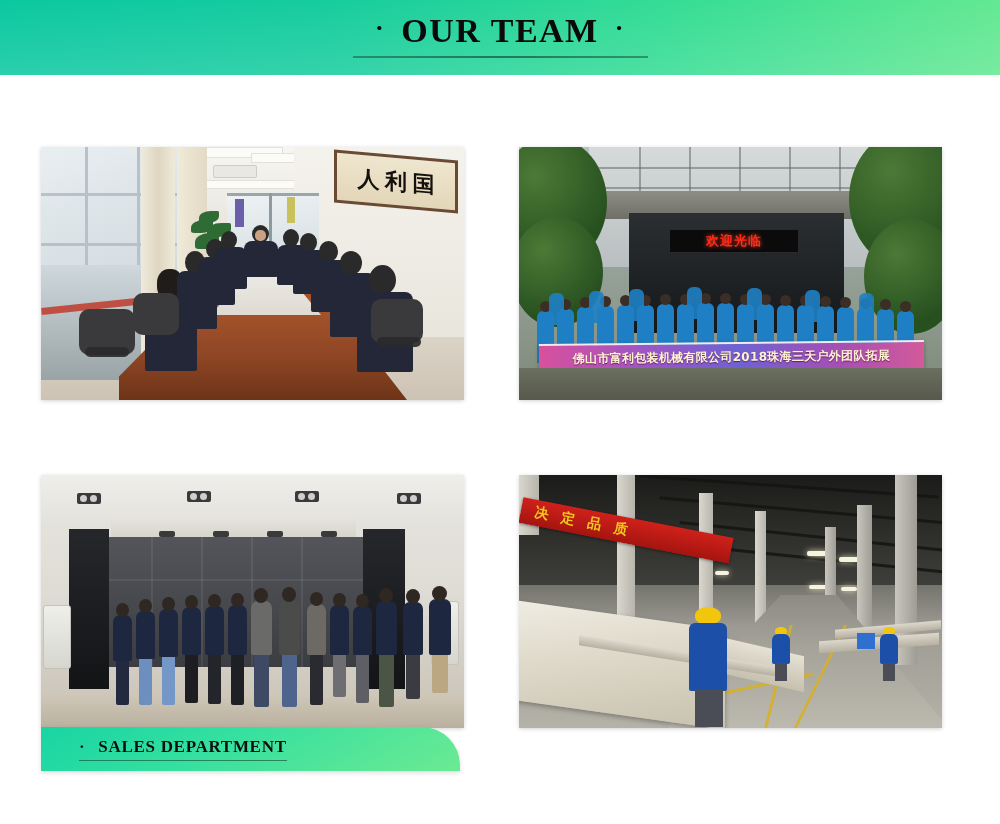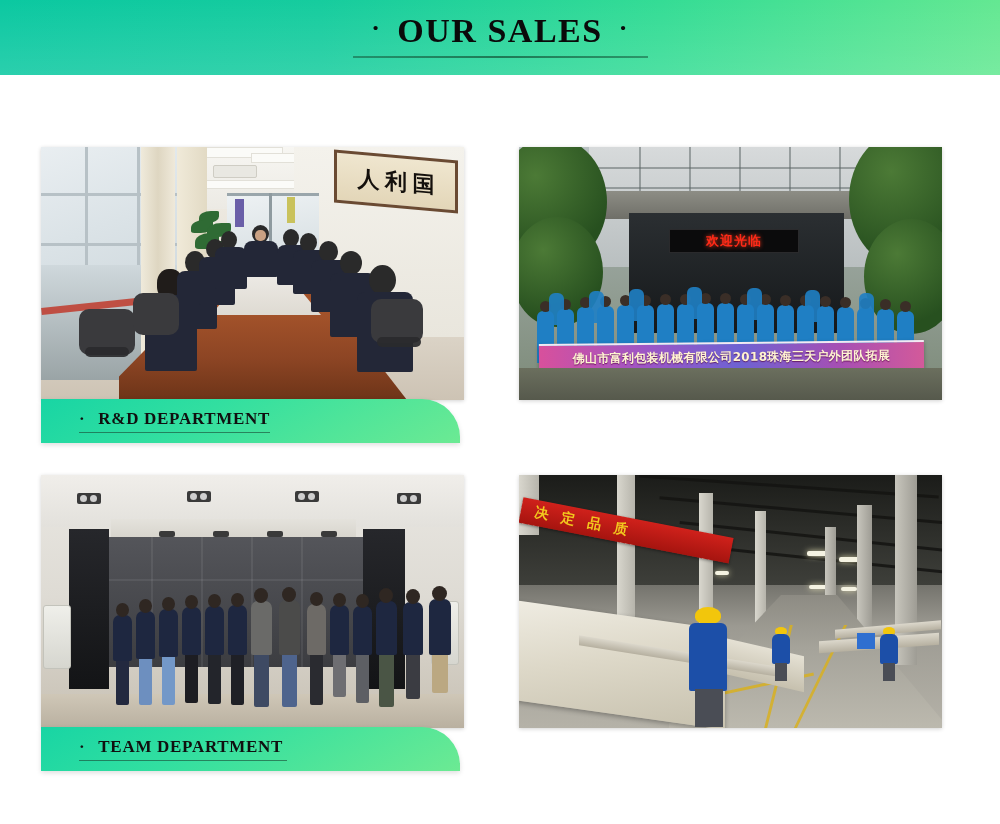--- a/index.html
+++ b/index.html
@@ -215,21 +215,21 @@
   .p4 .lamp{position:absolute;background:#f5f3e2;border-radius:2px;box-shadow:0 0 6px rgba(255,250,200,.8);}
 </style>
 </head>
 <body>
 
 <div class="header-band">
   <div class="header-inner">
     <div class="header-title-wrap">
       <div class="header-title">
         <span class="dot">·</span>
-        <span>OUR SALES</span>
+        <span>OUR TEAM</span>
         <span class="dot">·</span>
       </div>
       <div class="header-rule"></div>
     </div>
   </div>
 </div>
 
 <div class="grid">
 
   <div class="card r1c1">
@@ -317,29 +317,20 @@
         <div class="body" style="left:-2px;top:27px;width:56px;height:80px;"></div>
       </div>
 
       <div class="chairback" style="left:38px;top:162px;width:56px;height:46px;"></div>
       <div class="chair" style="left:44px;top:200px;width:44px;height:10px;"></div>
       <div class="chairback" style="left:92px;top:146px;width:46px;height:42px;"></div>
       <div class="chairback" style="left:330px;top:152px;width:52px;height:44px;"></div>
       <div class="chair" style="left:336px;top:190px;width:44px;height:10px;"></div>
     </div>
 
-    <div class="label-bar">
-      <div class="label-text-wrap">
-        <div class="label-text">
-          <span>·</span>
-          <span style="display:inline-block;width:8px;"></span><span>R&amp;D DEPARTMENT</span>
-        </div>
-        <div class="label-rule" style="width: 191px;"></div>
-      </div>
-    </div>
   </div>
 
   <div class="card r1c2">
     <div class="photo p2">
       <div class="facade"></div>
       <div class="facgrid" style="left:70px;top:20px;width:300px;height:2px;"></div>
       <div class="facgrid" style="left:70px;top:40px;width:300px;height:2px;"></div>
       <div class="facgrid" style="left:120px;top:0;width:2px;height:50px;"></div>
       <div class="facgrid" style="left:170px;top:0;width:2px;height:50px;"></div>
       <div class="facgrid" style="left:220px;top:0;width:2px;height:50px;"></div>
@@ -491,21 +482,21 @@
         <div class="legs" style="left:365px;top:180px;width:14px;height:44px;background:#3b3c42;"></div>
       <div class="sp" style="left:388px;top:124px;width:22px;height:56px;"></div>
         <div class="sh" style="left:391px;top:111px;width:15px;height:15px;"></div>
         <div class="legs" style="left:391px;top:180px;width:16px;height:38px;background:#bba882;"></div>
     </div>
 
     <div class="label-bar">
       <div class="label-text-wrap">
         <div class="label-text">
           <span>·</span>
-          <span style="display:inline-block;width:8px;"></span><span>TEAM DEPARTMENT</span>
+          <span style="display:inline-block;width:8px;"></span><span>SALES DEPARTMENT</span>
         </div>
         <div class="label-rule" style="width: 208px;"></div>
       </div>
     </div>
   </div>
 
   <div class="card r2c2">
     <div class="photo p4">
       <div class="roof"></div>
       <div class="truss" style="left:120px;top:10px;width:300px;height:3px;transform:rotate(4deg);"></div>

